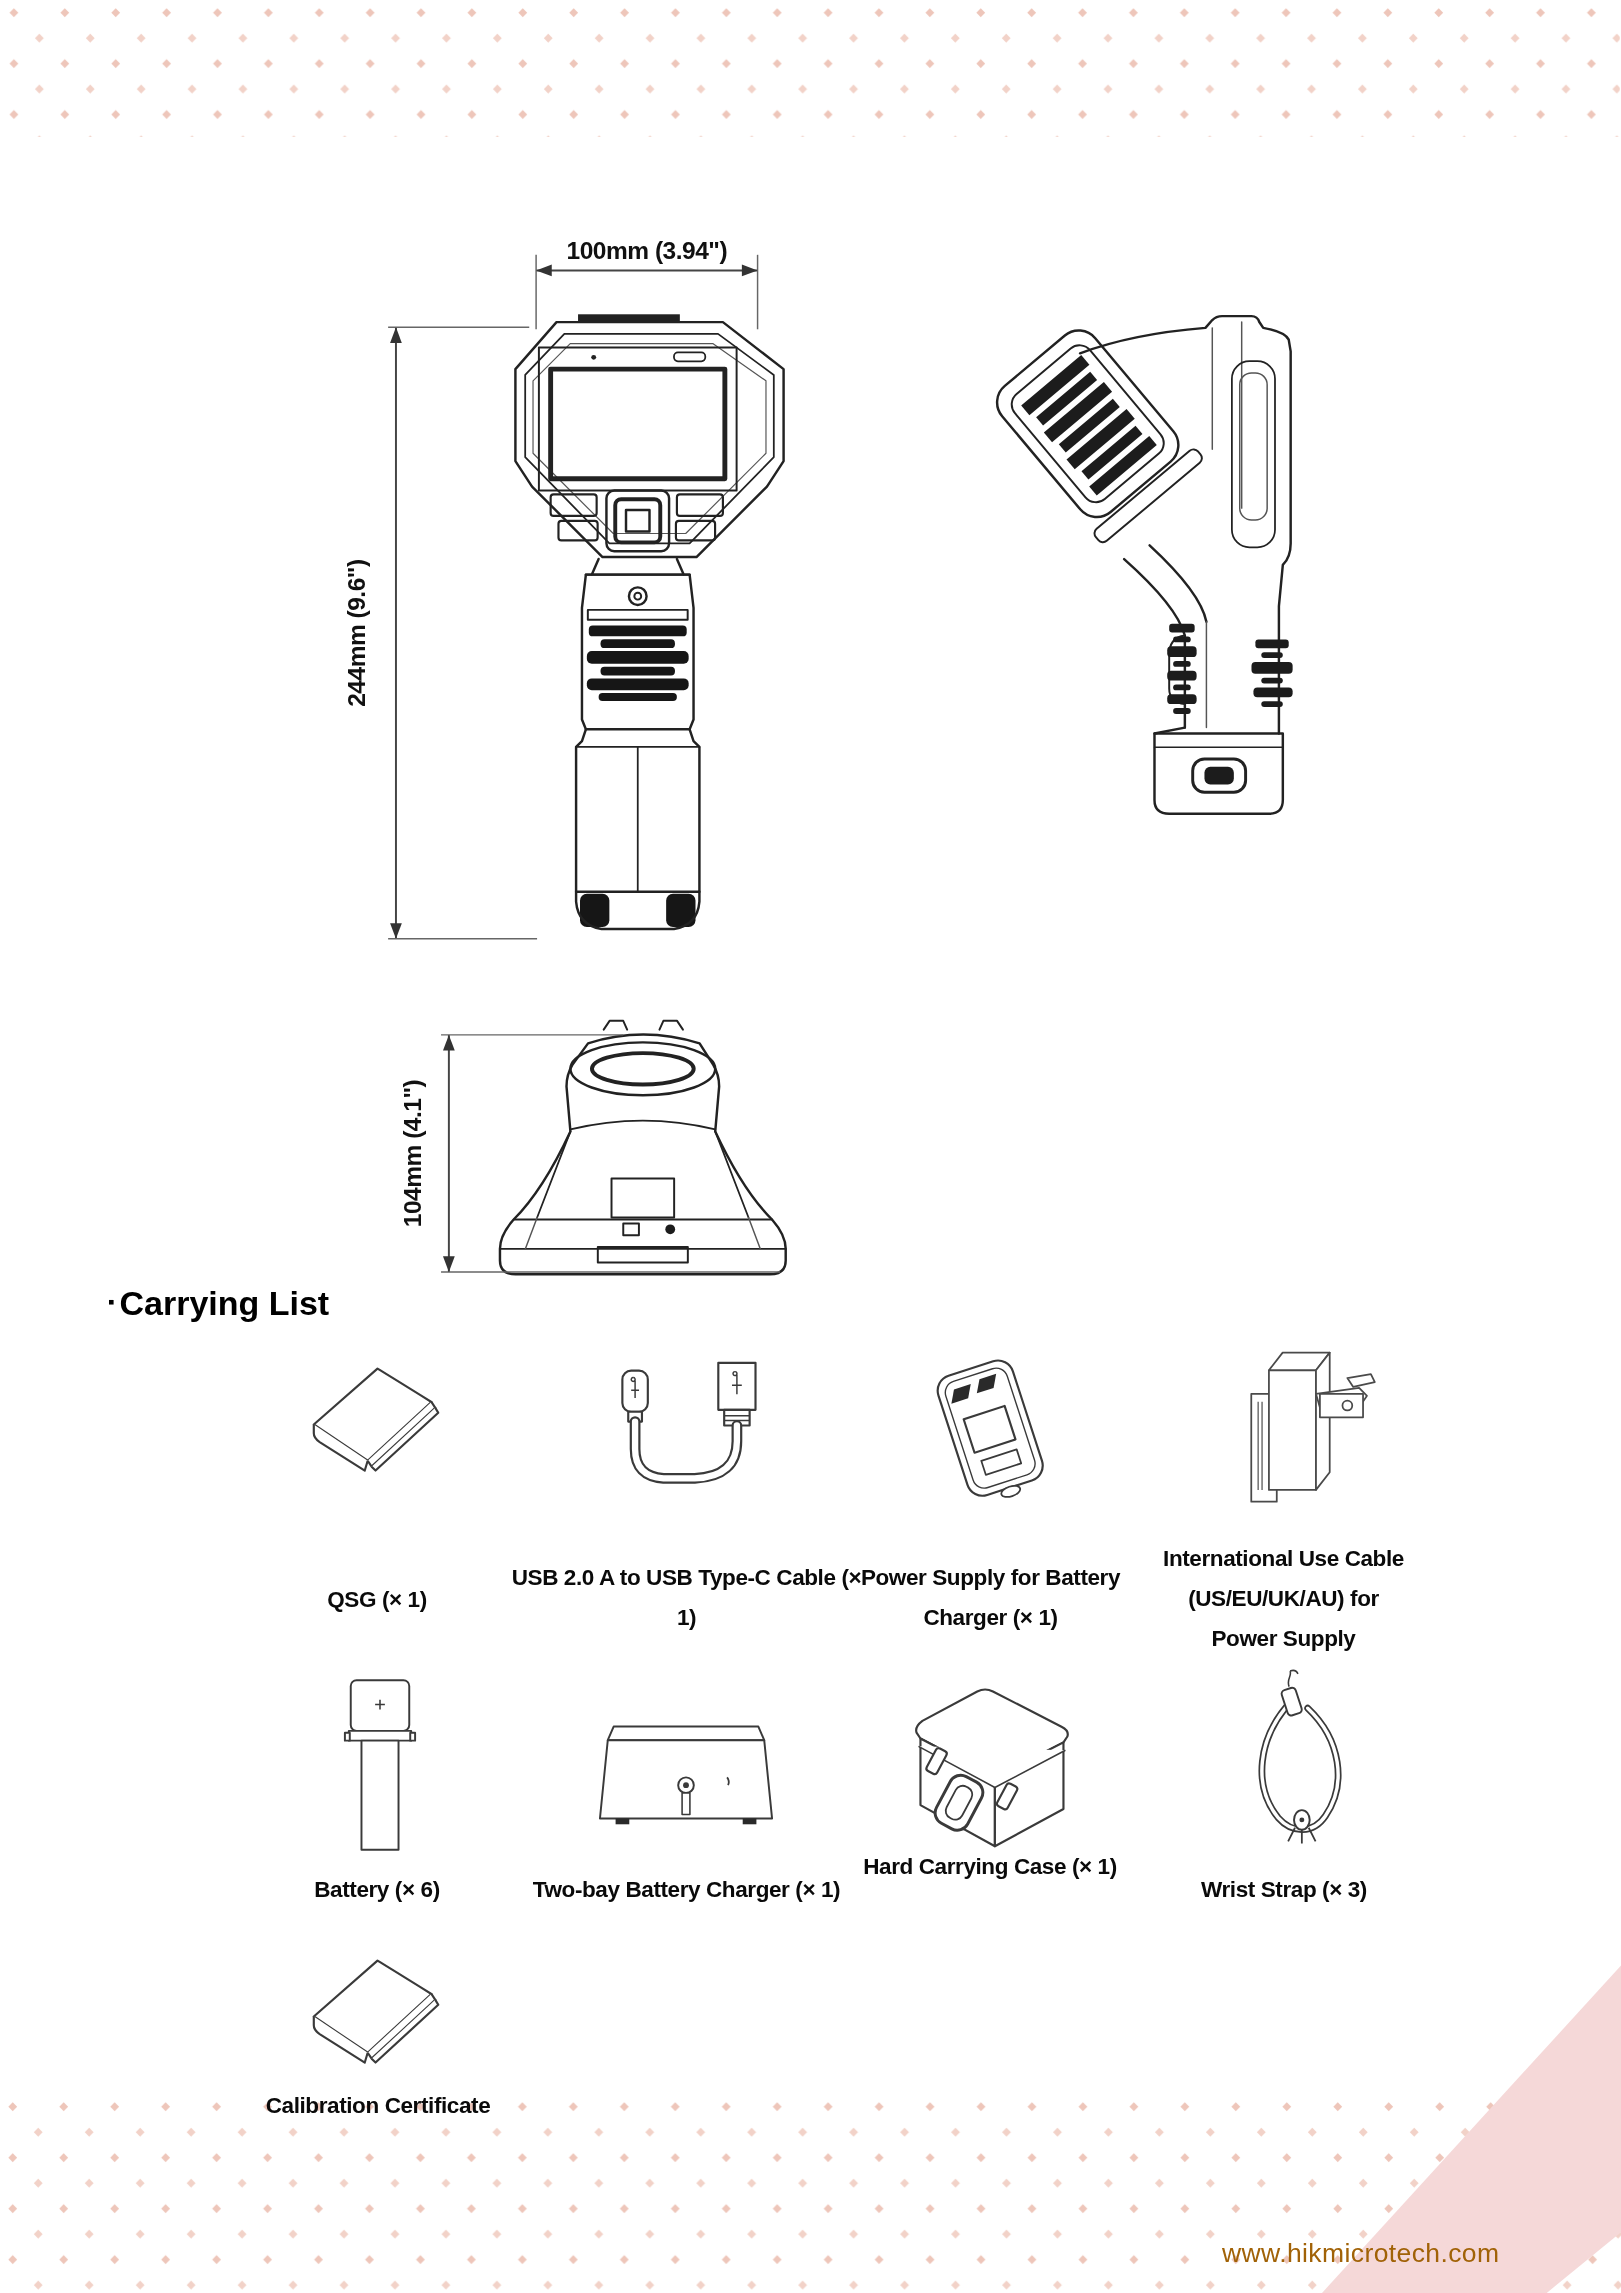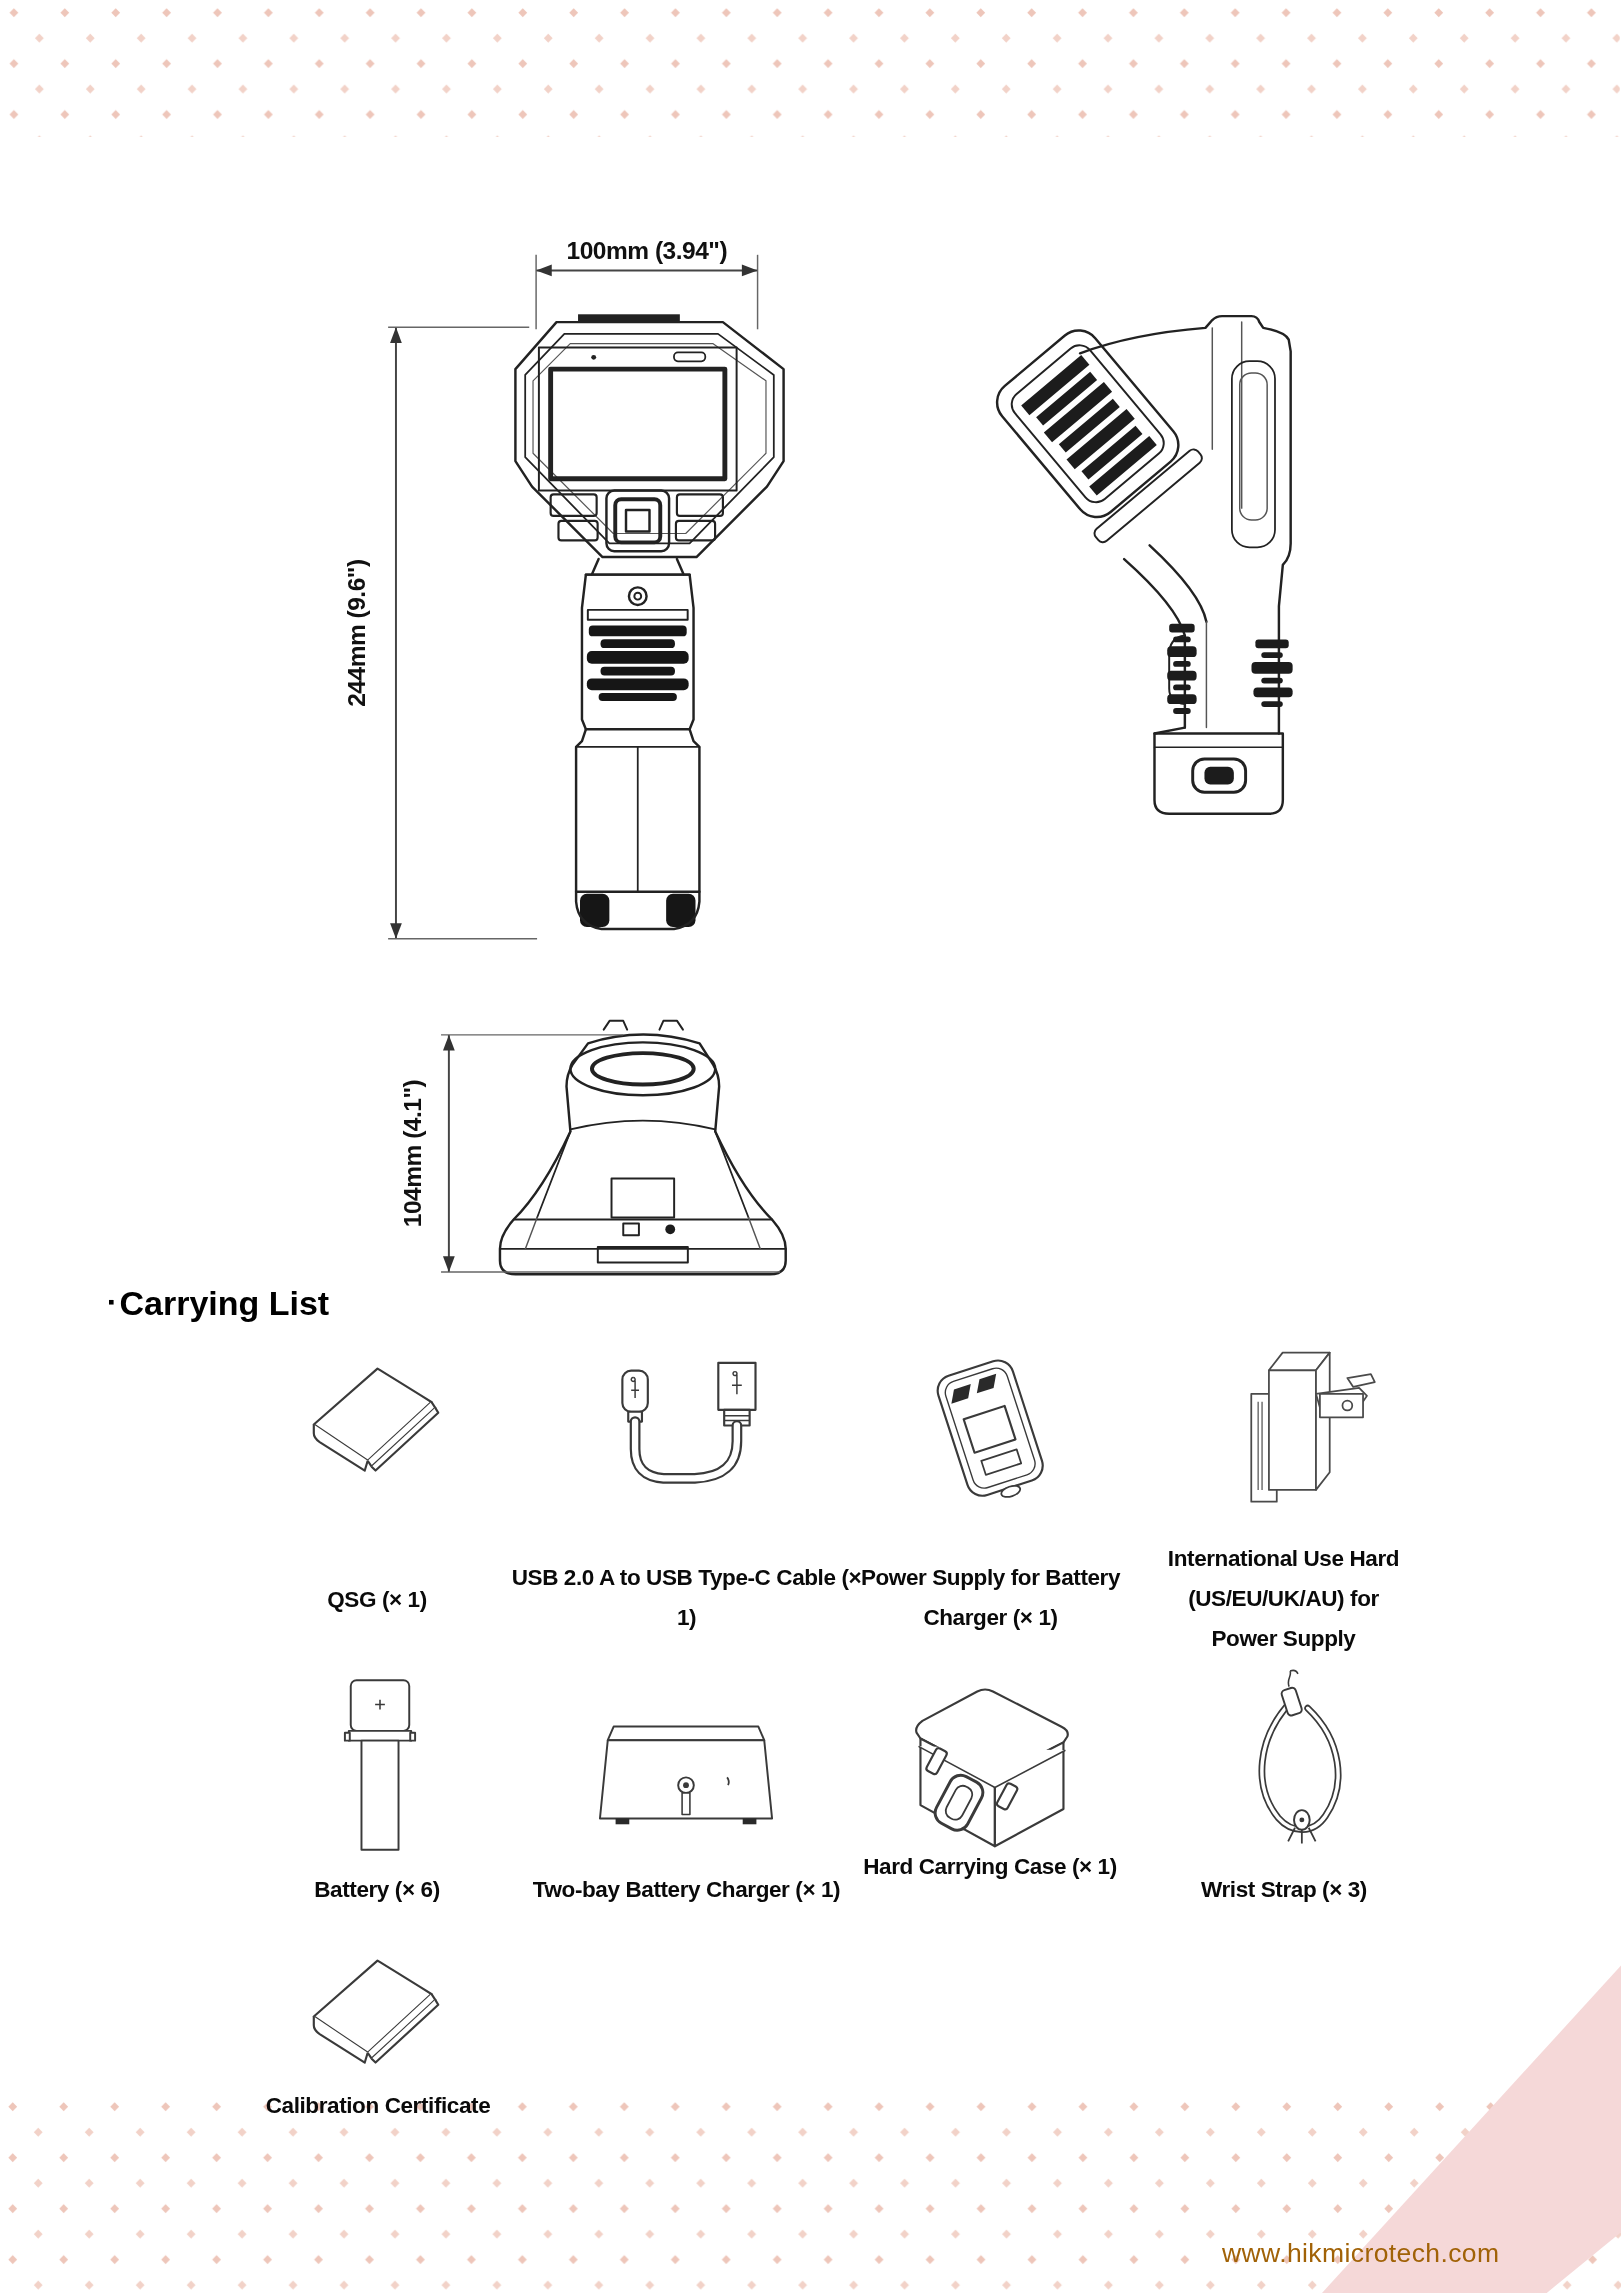--- a/index.html
+++ b/index.html
@@ -290,21 +290,21 @@
       <path d="M20,75 L85,18 Q95,24 140,52 L75,112 Z"></path>
       <path d="M20,75 L20,84 Q20,89 26,93 L72,122 L75,112"></path>
       <path d="M140,52 L144,58 L79,118 L75,112"></path>
       <path d="M144,58 L147,63 L83,122 L79,118"></path>
     </g>
   </svg>
 
   <div class="caption" style="left:230px;top:1580px;width:294px;text-align:center;">QSG (× 1)</div>
   <div class="caption" style="left:506px;top:1558px;width:361px;">USB 2.0 A to USB Type-C Cable (× 1)</div>
   <div class="caption" style="left:857px;top:1558px;width:267px;">Power Supply for Battery Charger (× 1)</div>
-  <div class="caption" style="left:1160px;top:1539px;width:247px;">International Use Hard (US/EU/UK/AU) for Power Supply</div>
+  <div class="caption" style="left:1160px;top:1539px;width:247px;">International Use Cable (US/EU/UK/AU) for Power Supply</div>
   <div class="caption" style="left:230px;top:1870px;width:294px;">Battery (× 6)</div>
   <div class="caption" style="left:505px;top:1870px;width:363px;">Two-bay Battery Charger (× 1)</div>
   <div class="caption" style="left:853px;top:1847px;width:274px;text-align:center;">Hard Carrying Case (× 1)</div>
   <div class="caption" style="left:1127px;top:1870px;width:314px;">Wrist Strap (× 3)</div>
   <div class="caption" style="left:221px;top:2086px;width:314px;">Calibration Certificate</div>
 
   <div class="footer">www.hikmicrotech.com</div>
 
 </div>
 

